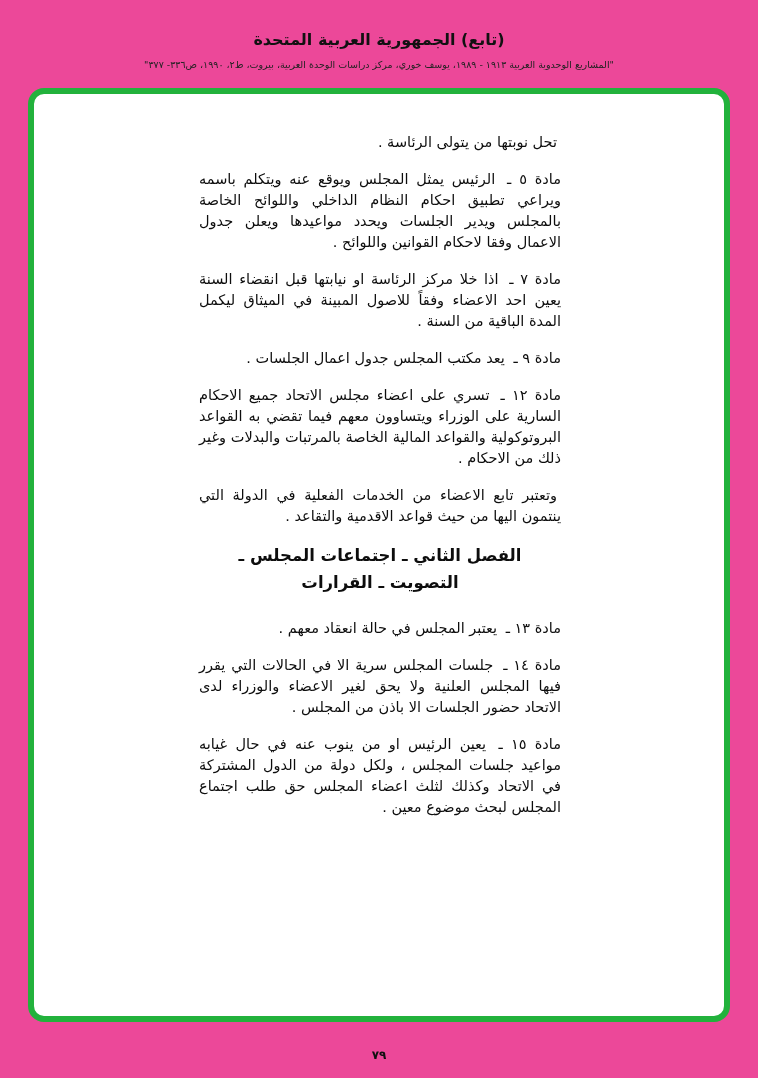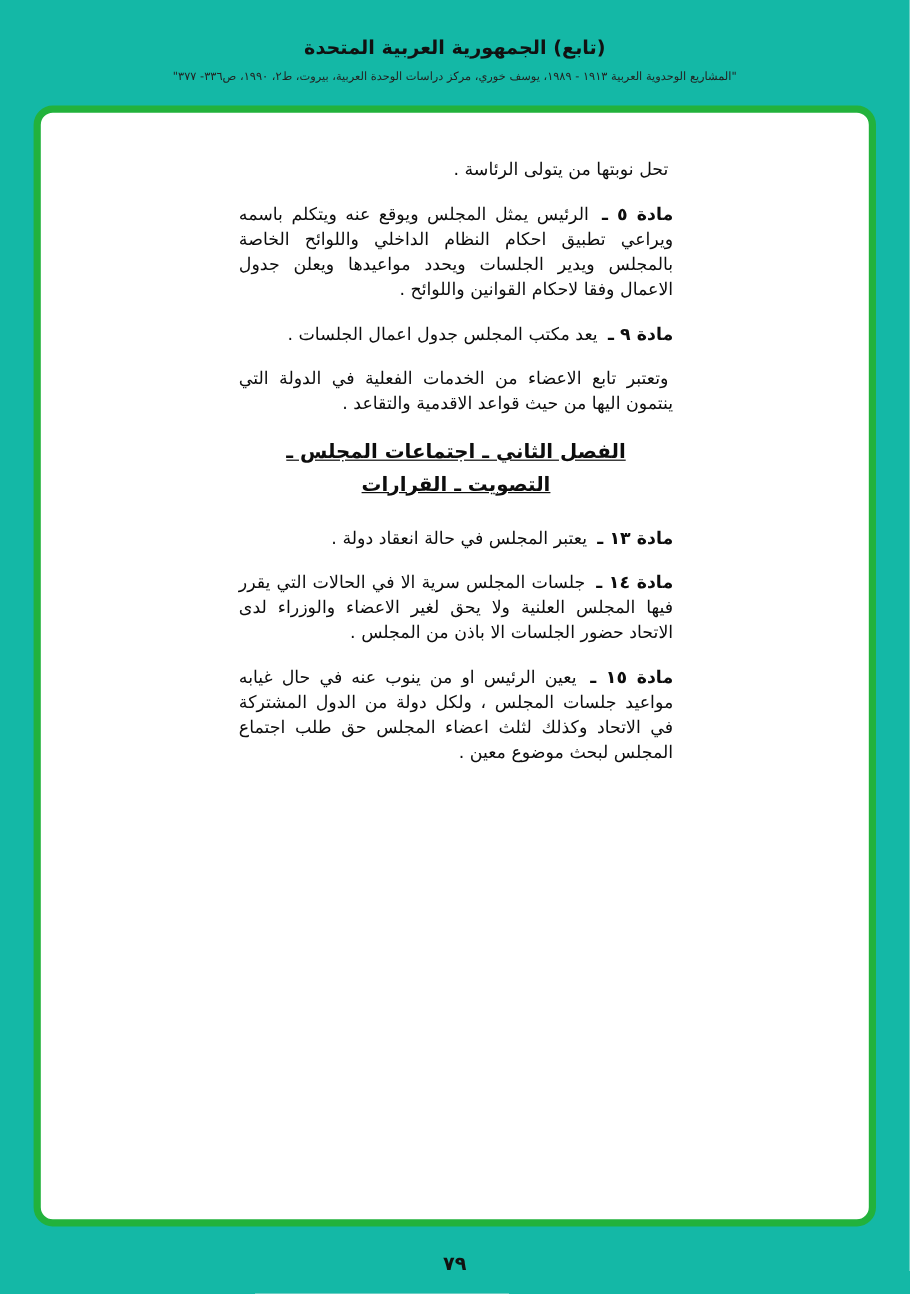--- a/index.html
+++ b/index.html
@@ -4,21 +4,21 @@
 <style>
   html,body { margin:0; padding:0; }
   body {
     font-family: "DejaVu Sans", sans-serif;
     background:#e8e8e8;
   }
   .page {
     position:relative;
     width:758px; height:1078px;
     margin:0 auto;
-    background:#14b8a6;
+    background:#ec4899;
     overflow:hidden;
     color:#111;
   }
   .header-title {
     position:absolute; top:30px; left:0; width:100%;
     text-align:center; direction:rtl;
     font-weight:bold; font-size:16px;
   }
   .citation {
     position:absolute; top:59px; left:0; width:100%;
@@ -40,61 +40,62 @@
     text-align:justify;
     font-size:14.5px;
     line-height:1.45;
     color:#0d0d0d;
   }
   .textcol p {
     margin:16px;
     text-align:justify;
   }
   .art-label {
-    font-weight:bold;
+    font-weight:normal;
     margin-left:4px;
     white-space:nowrap;
   }
   .section-heading {
     text-align:center;
     font-weight:bold;
     font-size:16.5px;
     margin:16px 0 22px 0;
     line-height:1.6;
-    text-decoration:underline;
   }
   .section-heading .line { display:block; }
   .page-number {
     position:absolute; bottom:16px; left:0; width:100%;
-    text-align:center; font-weight:bold; font-size:16px;
+    text-align:center; font-weight:bold; font-size:12px;
   }
 </style>
 </head>
 <body>
 
 <div class="page">
 
   <div class="header-title">(تابع) الجمهورية العربية المتحدة</div>
   <div class="citation">"المشاريع الوحدوية العربية ١٩١٣ - ١٩٨٩، يوسف خوري، مركز دراسات الوحدة العربية، بيروت، ط٢، ١٩٩٠، ص٣٣٦- ٣٧٧"</div>
 
   <div class="frame"></div>
 
   <div class="textcol">
 
     <p><b class="art-label"></b><span>تحل نوبتها من يتولى الرئاسة .</span></p>
     <p><b class="art-label">مادة ٥ ـ</b> <span>الرئيس يمثل المجلس ويوقع عنه ويتكلم باسمه ويراعي تطبيق احكام النظام الداخلي واللوائح الخاصة بالمجلس ويدير الجلسات ويحدد مواعيدها ويعلن جدول الاعمال وفقا لاحكام القوانين واللوائح .</span></p>
+    <p><b class="art-label">مادة ٧ ـ</b> <span>اذا خلا مركز الرئاسة او نيابتها قبل انقضاء السنة يعين احد الاعضاء وفقاً للاصول المبينة في الميثاق ليكمل المدة الباقية من السنة .</span></p>
     <p><b class="art-label">مادة ٩ ـ</b> <span>يعد مكتب المجلس جدول اعمال الجلسات .</span></p>
+    <p><b class="art-label">مادة ١٢ ـ</b> <span>تسري على اعضاء مجلس الاتحاد جميع الاحكام السارية على الوزراء ويتساوون معهم فيما تقضي به القواعد البروتوكولية والقواعد المالية الخاصة بالمرتبات والبدلات وغير ذلك من الاحكام .</span></p>
     <p><b class="art-label"></b><span>وتعتبر تابع الاعضاء من الخدمات الفعلية في الدولة التي ينتمون اليها من حيث قواعد الاقدمية والتقاعد .</span></p>
 
     <div class="section-heading">
       <span class="line">الفصل الثاني ـ اجتماعات المجلس ـ</span>
       <span class="line">التصويت ـ القرارات</span>
     </div>
 
-    <p><b class="art-label">مادة ١٣ ـ</b> <span>يعتبر المجلس في حالة انعقاد دولة .</span></p>
+    <p><b class="art-label">مادة ١٣ ـ</b> <span>يعتبر المجلس في حالة انعقاد معهم .</span></p>
     <p><b class="art-label">مادة ١٤ ـ</b> <span>جلسات المجلس سرية الا في الحالات التي يقرر فيها المجلس العلنية ولا يحق لغير الاعضاء والوزراء لدى الاتحاد حضور الجلسات الا باذن من المجلس .</span></p>
     <p><b class="art-label">مادة ١٥ ـ</b> <span>يعين الرئيس او من ينوب عنه في حال غيابه مواعيد جلسات المجلس ، ولكل دولة من الدول المشتركة في الاتحاد وكذلك لثلث اعضاء المجلس حق طلب اجتماع المجلس لبحث موضوع معين .</span></p>
 
   </div>
 
   <div class="page-number">٧٩</div>
 
 </div>
 
 </body></html>

